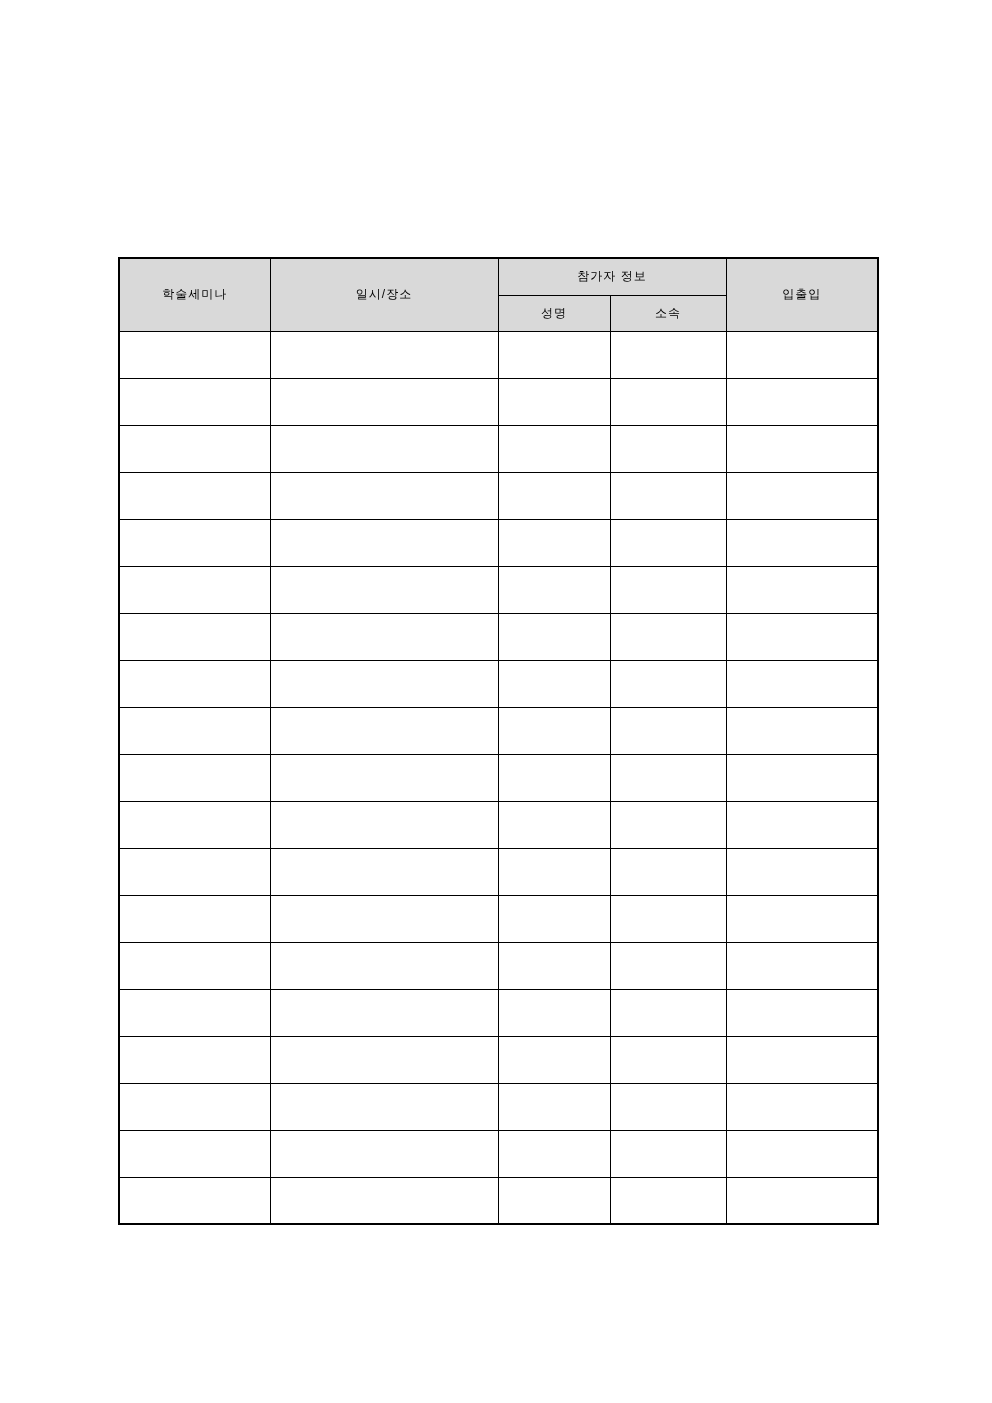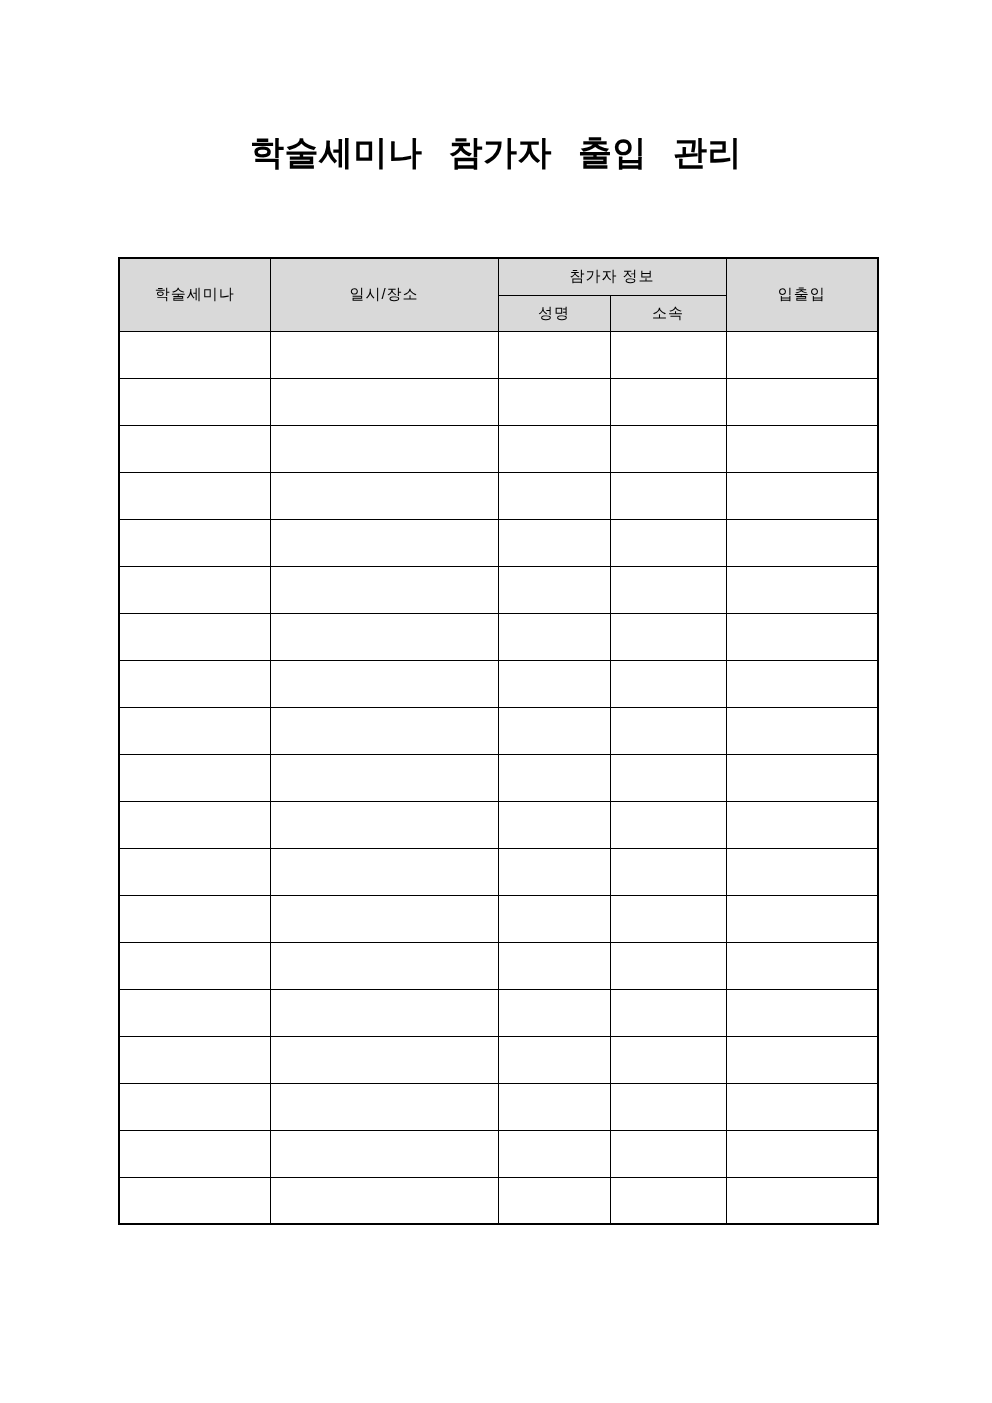--- a/index.html
+++ b/index.html
@@ -37,35 +37,34 @@
   }
   .grid th, .grid td {
     border: 1px solid #000000;
     text-align: center;
     vertical-align: middle;
     padding: 0;
   }
   .grid thead th {
     background: var(--header-bg, #d9d9d9);
     font-weight: 400;
-    font-size: 15px;
+    font-size: 12px;
     letter-spacing: 1px;
     color: #000000;
   }
   .grid thead tr.hrow-top { height: 37px; }
   .grid thead tr.hrow-sub { height: 36px; }
   .grid tbody tr { height: 47px; }
   .grid tbody td { background: #ffffff; font-size: 16px; }
 </style>
 </head>
 <body>
 
 <div class="page">
 
-  <h1 class="doc-title">학술세미나 참가자 출입 관리</h1>
 
   <table class="grid">
     <colgroup>
       <col style="width:151px">
       <col style="width:228px">
       <col style="width:112px">
       <col style="width:116px">
       <col style="width:152px">
     </colgroup>
     <thead>

